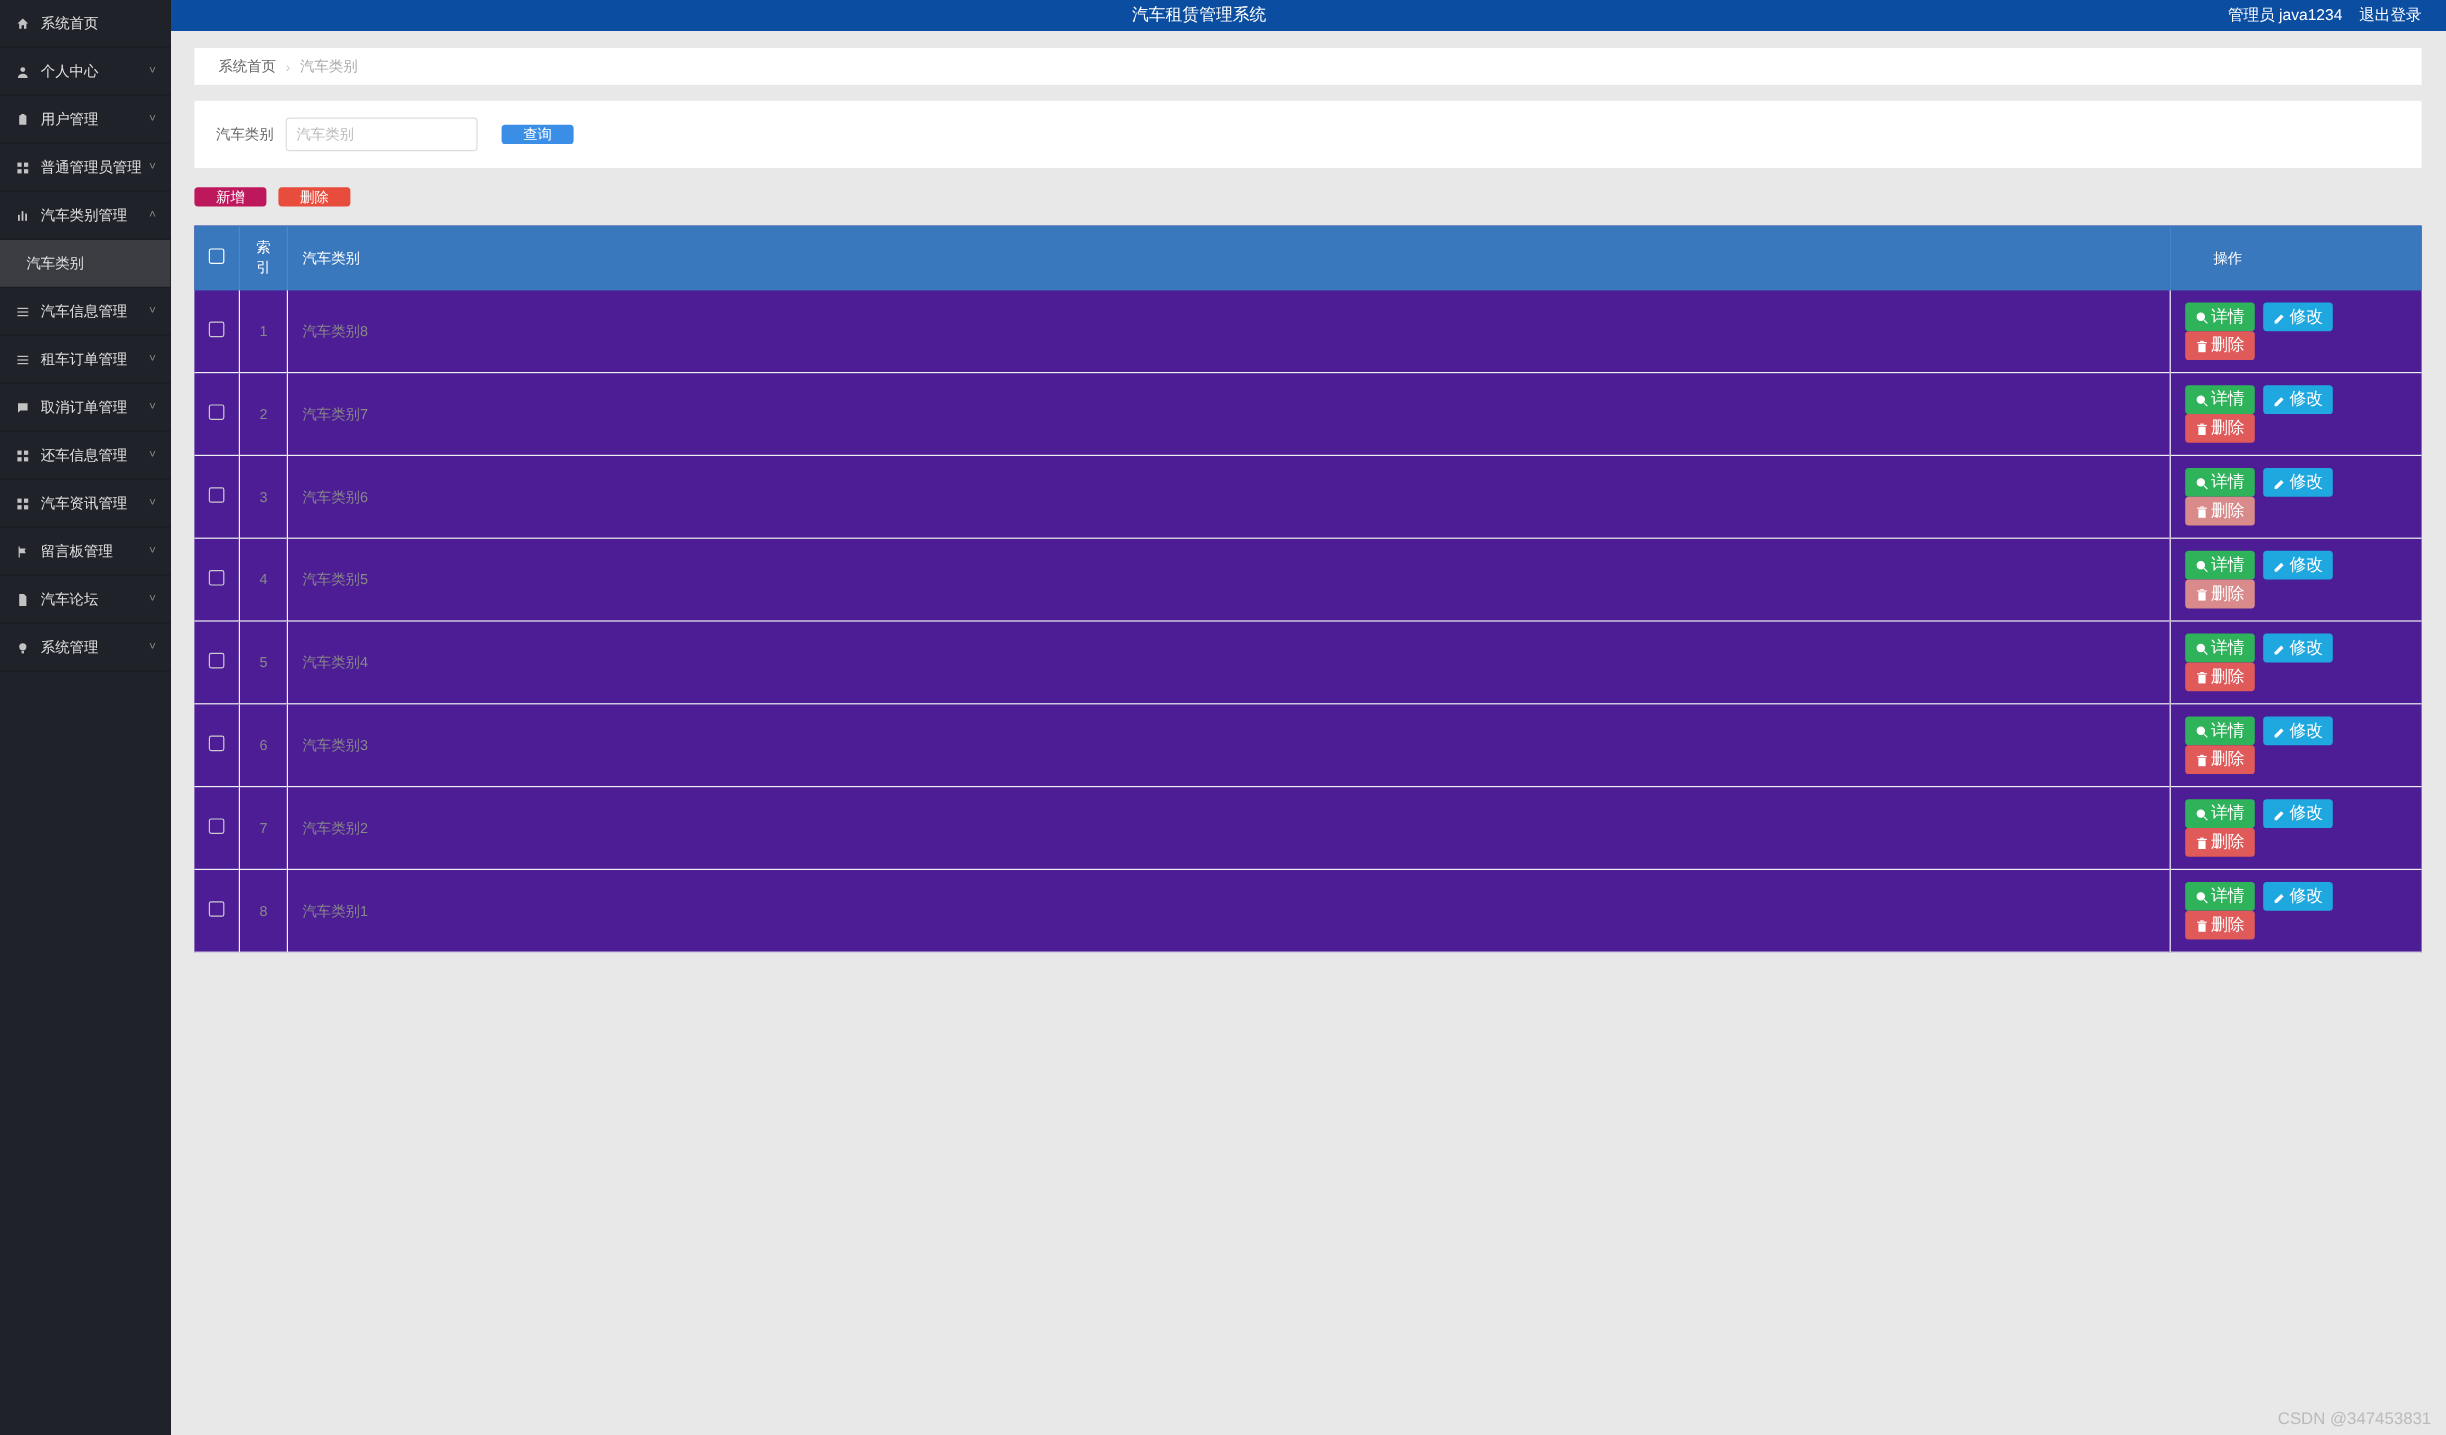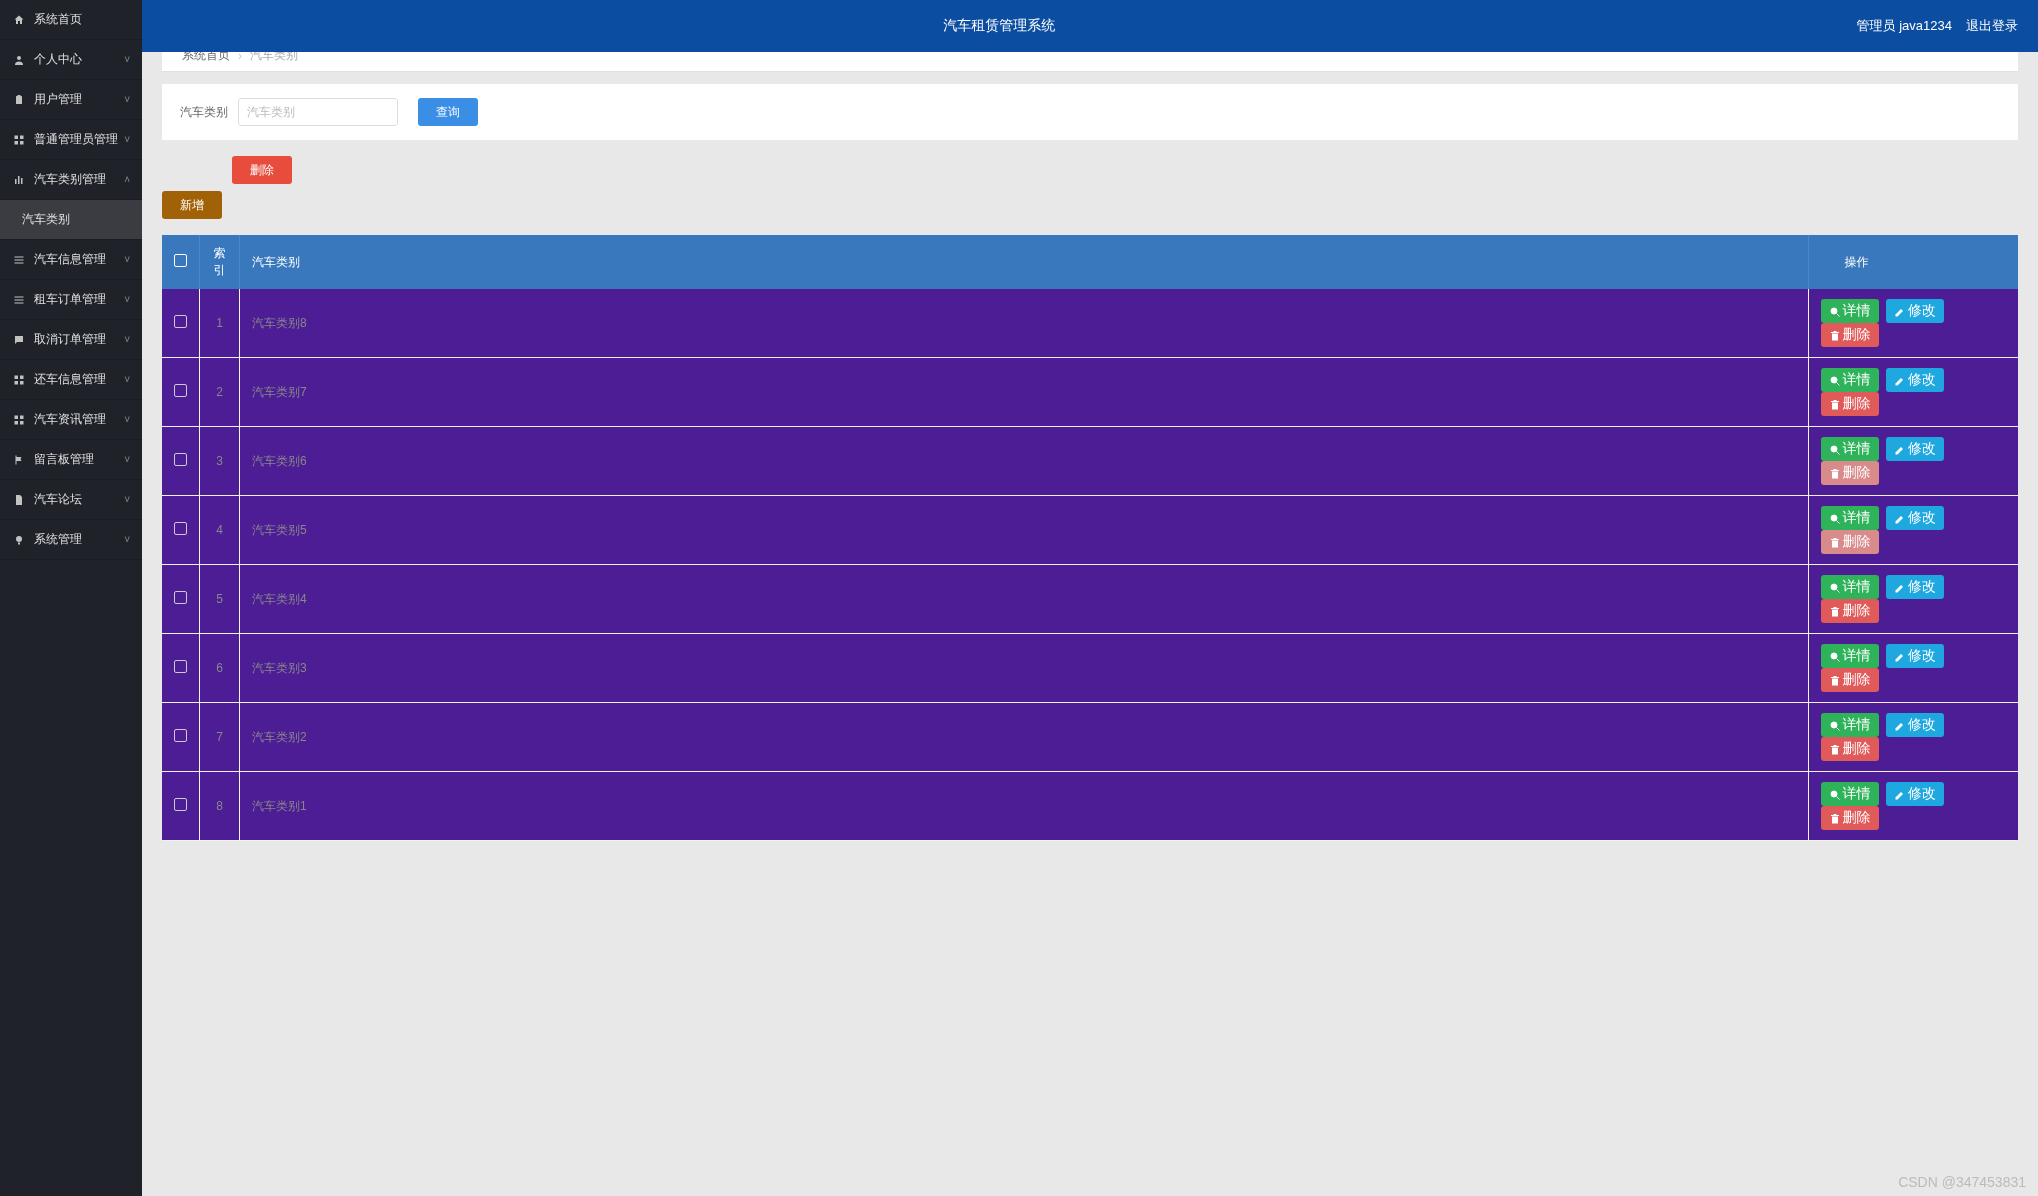--- a/index.html
+++ b/index.html
@@ -1,41 +1,41 @@
 <!DOCTYPE html>
 <html><head>
 <meta charset="utf-8">
 <style>
 * { margin: 0; padding: 0; box-sizing: border-box; }
 body { font-family: "Microsoft YaHei", Arial, sans-serif; font-size: 13px; background: #e8e8e8; color: #333; }
 
-.header { position: fixed; top: 0; left: 142px; right: 0; height: 52px; background: #0b4da1; color: #fff; display: flex; align-items: center; z-index: 100; }
+.header { position: fixed; top: 0; left: 142px; right: 0; height: 25px; background: #0b4da1; color: #fff; display: flex; align-items: center; z-index: 100; }
 .header-title { flex: 1; text-align: center; font-size: 14px; }
 .header-right { padding-right: 20px; font-size: 13px; display: flex; gap: 14px; align-items: center; }
 .header-right span { cursor: pointer; }
 
 .sidebar { position: fixed; top: 0; left: 0; width: 142px; bottom: 0; background: #20222a; color: #c2c2c2; overflow-y: auto; z-index: 101; }
 .nav-item { display: flex; align-items: center; height: 40px; padding: 0 12px; cursor: pointer; font-size: 12px; border-bottom: 1px solid #1a1c22; position: relative; }
 .nav-item.active-sub { background: #3a3c42; color: #fff; padding-left: 22px; font-size: 12px; }
 .nav-icon { width: 14px; height: 14px; margin-right: 8px; display: inline-flex; align-items: center; justify-content: center; }
 .nav-label { flex: 1; color: #e0e0e0; }
 .nav-caret { font-size: 10px; color: #888; }
 
 .main { margin-left: 142px; margin-top: 40px; padding: 0; }
 .breadcrumb { background: #fff; height: 32px; display: flex; align-items: center; padding: 0 20px; font-size: 12px; color: #666; border-bottom: 1px solid #e0e0e0; margin: 8px 20px 0 20px; }
 .breadcrumb .sep { margin: 0 8px; color: #ccc; }
 .breadcrumb .current { color: #aaa; }
 
 .search-bar { background: #fff; margin: 12px 20px 0 20px; padding: 14px 18px; display: flex; align-items: center; gap: 10px; }
 .search-label { font-size: 12px; color: #666; }
 .search-input { width: 160px; height: 28px; border: 1px solid #ddd; border-radius: 3px; padding: 0 8px; font-size: 12px; color: #333; }
 .search-input::placeholder { color: #bbb; }
-.btn { display: inline-flex; align-items: center; justify-content: center; height: 28px; padding: 0 18px; border: none; border-radius: 3px; font-size: 12px; cursor: pointer; color: #fff; gap: 4px; }
+.btn { display: inline-flex; align-items: center; justify-content: center; height: 16px; padding: 0 18px; border: none; border-radius: 3px; font-size: 12px; cursor: pointer; color: #fff; gap: 4px; }
 .btn-primary { background: #3a8ee6; }
-.btn-info { background: #a16207; margin-top: 35px; }
+.btn-info { background: #be185d; }
 .btn-danger { background: #e74c3c; }
 
 .action-bar { margin: 16px 20px 0 20px; display: flex; gap: 10px; }
 
 .table-wrap { margin: 16px 20px 20px 20px; background: #4c1d95; }
 table { width: 100%; border-collapse: collapse; }
 thead { background: #3a78be; color: #fff; }
 th { text-align: left; padding: 10px 12px; font-weight: normal; font-size: 12px; border-right: 1px solid #4a88ce; }
 th:last-child { border-right: none; }
 th.col-check { width: 36px; text-align: center; }

